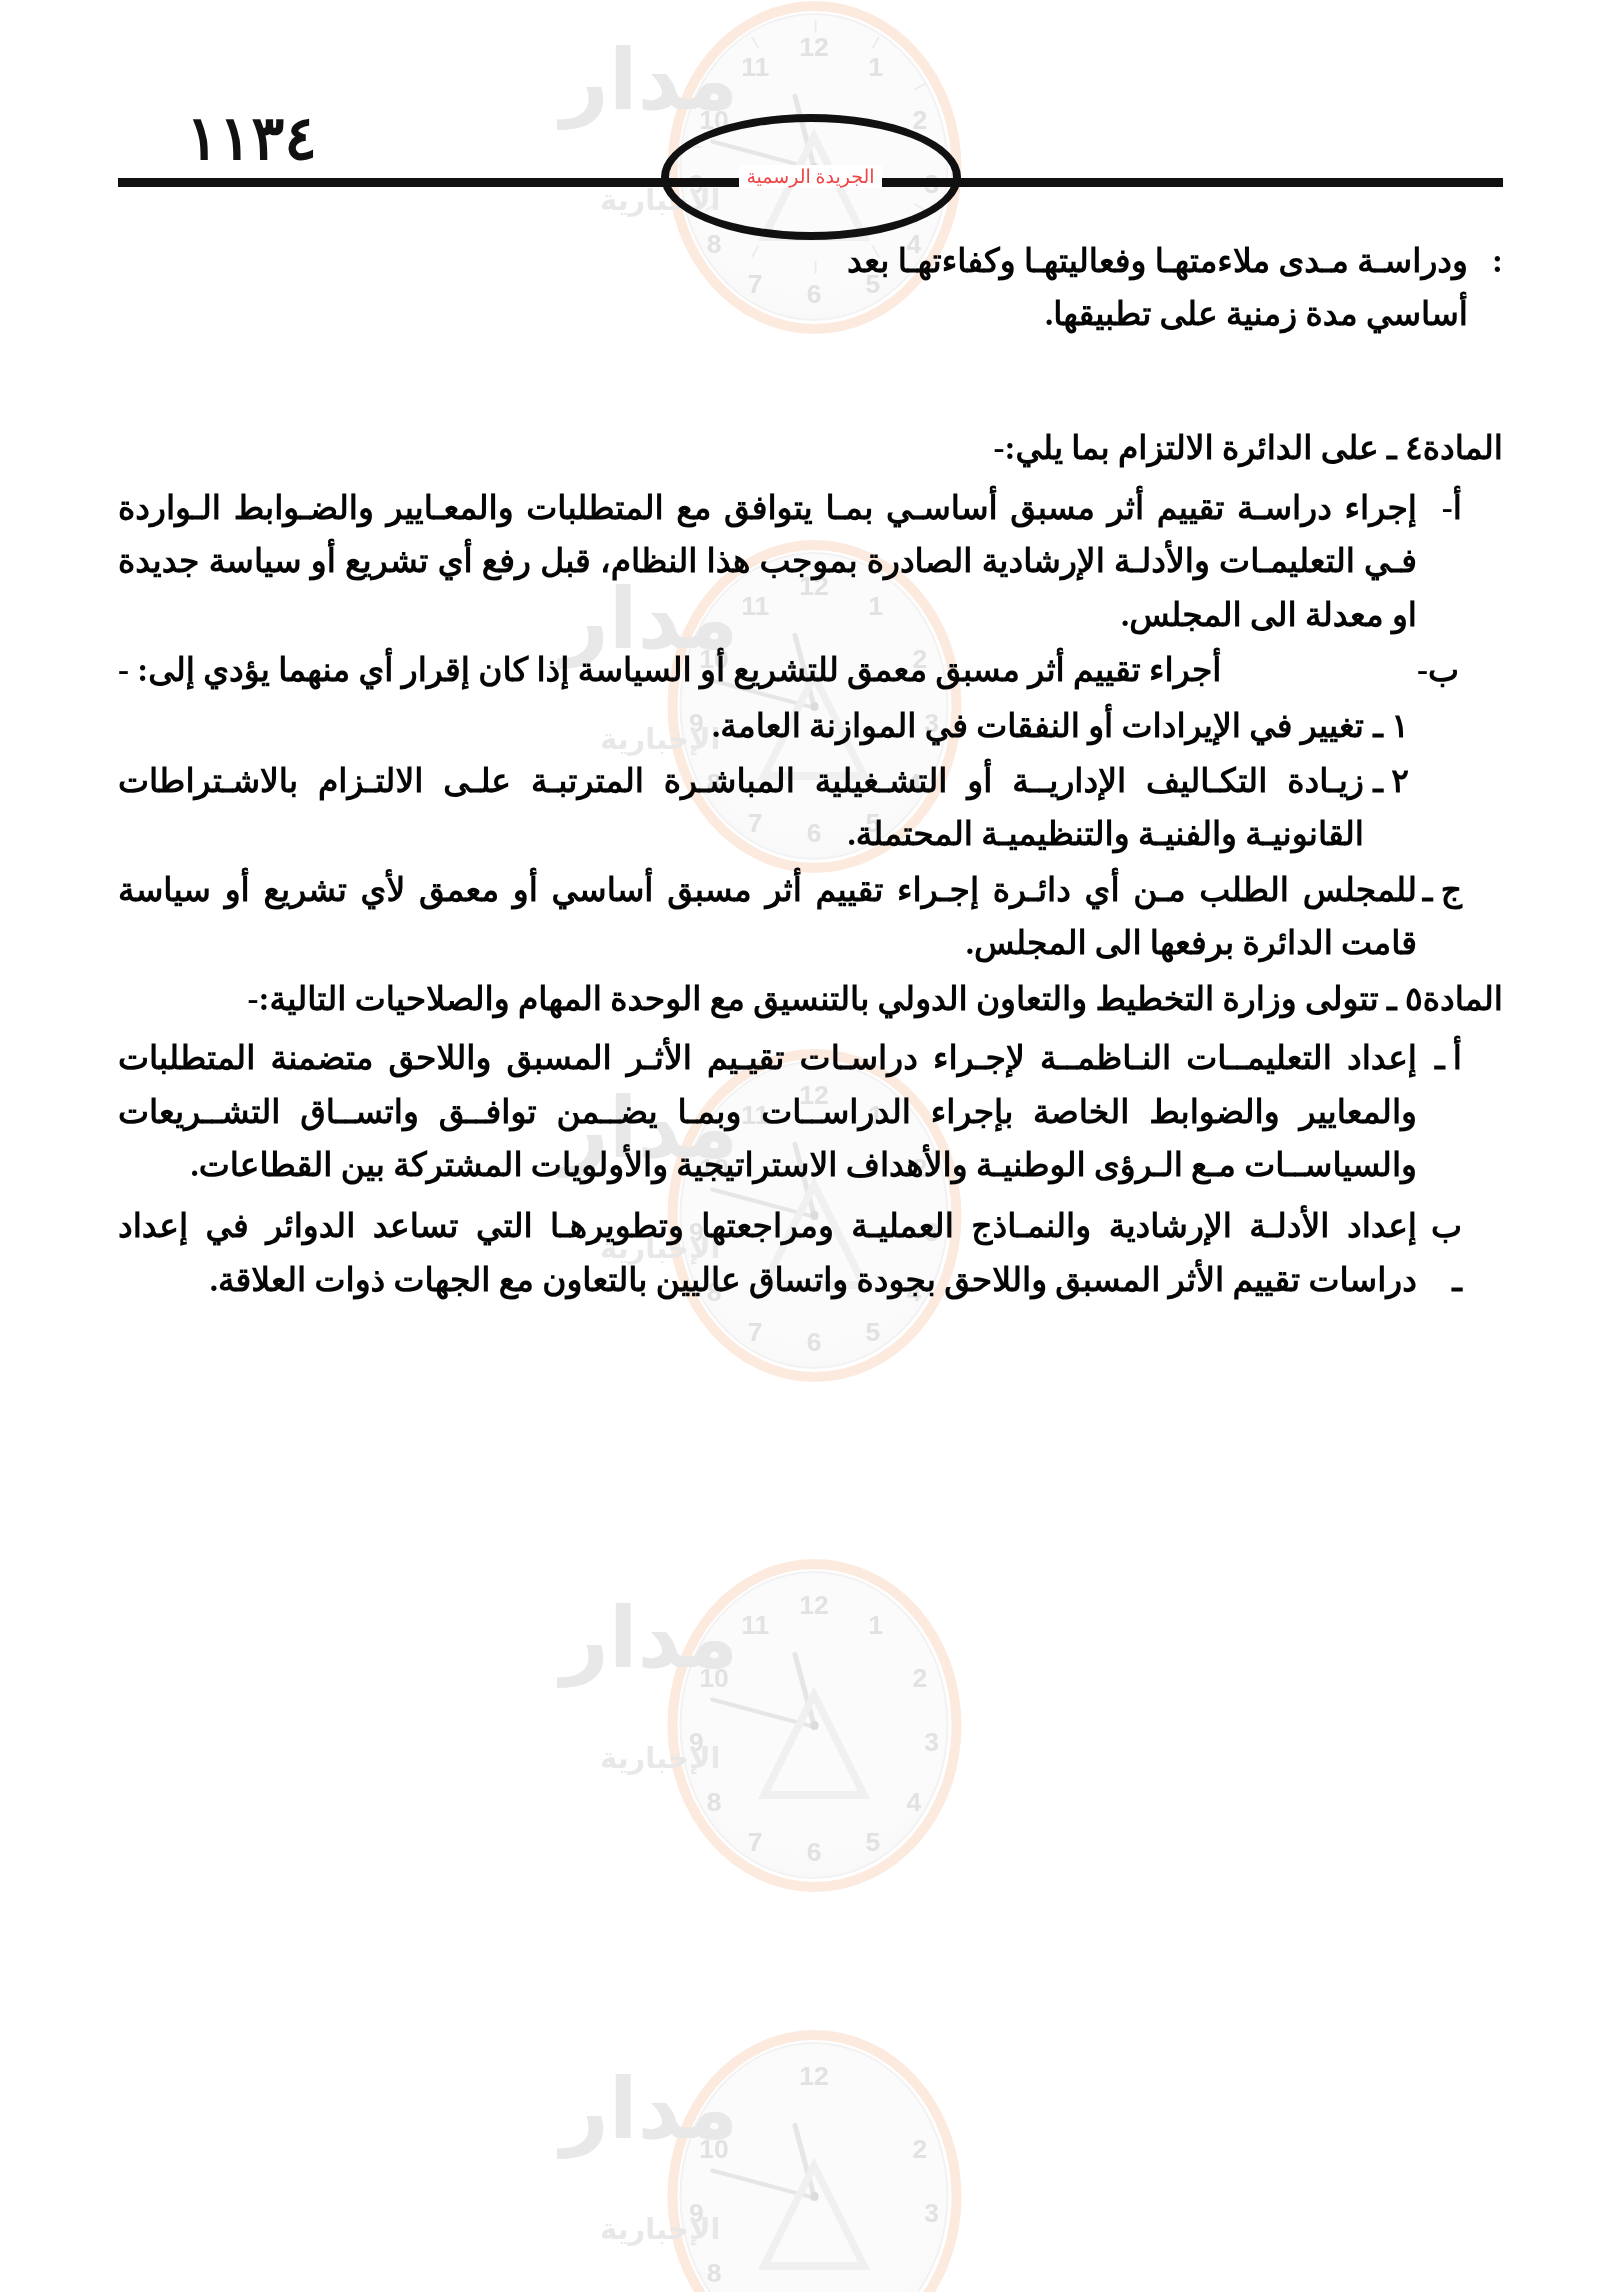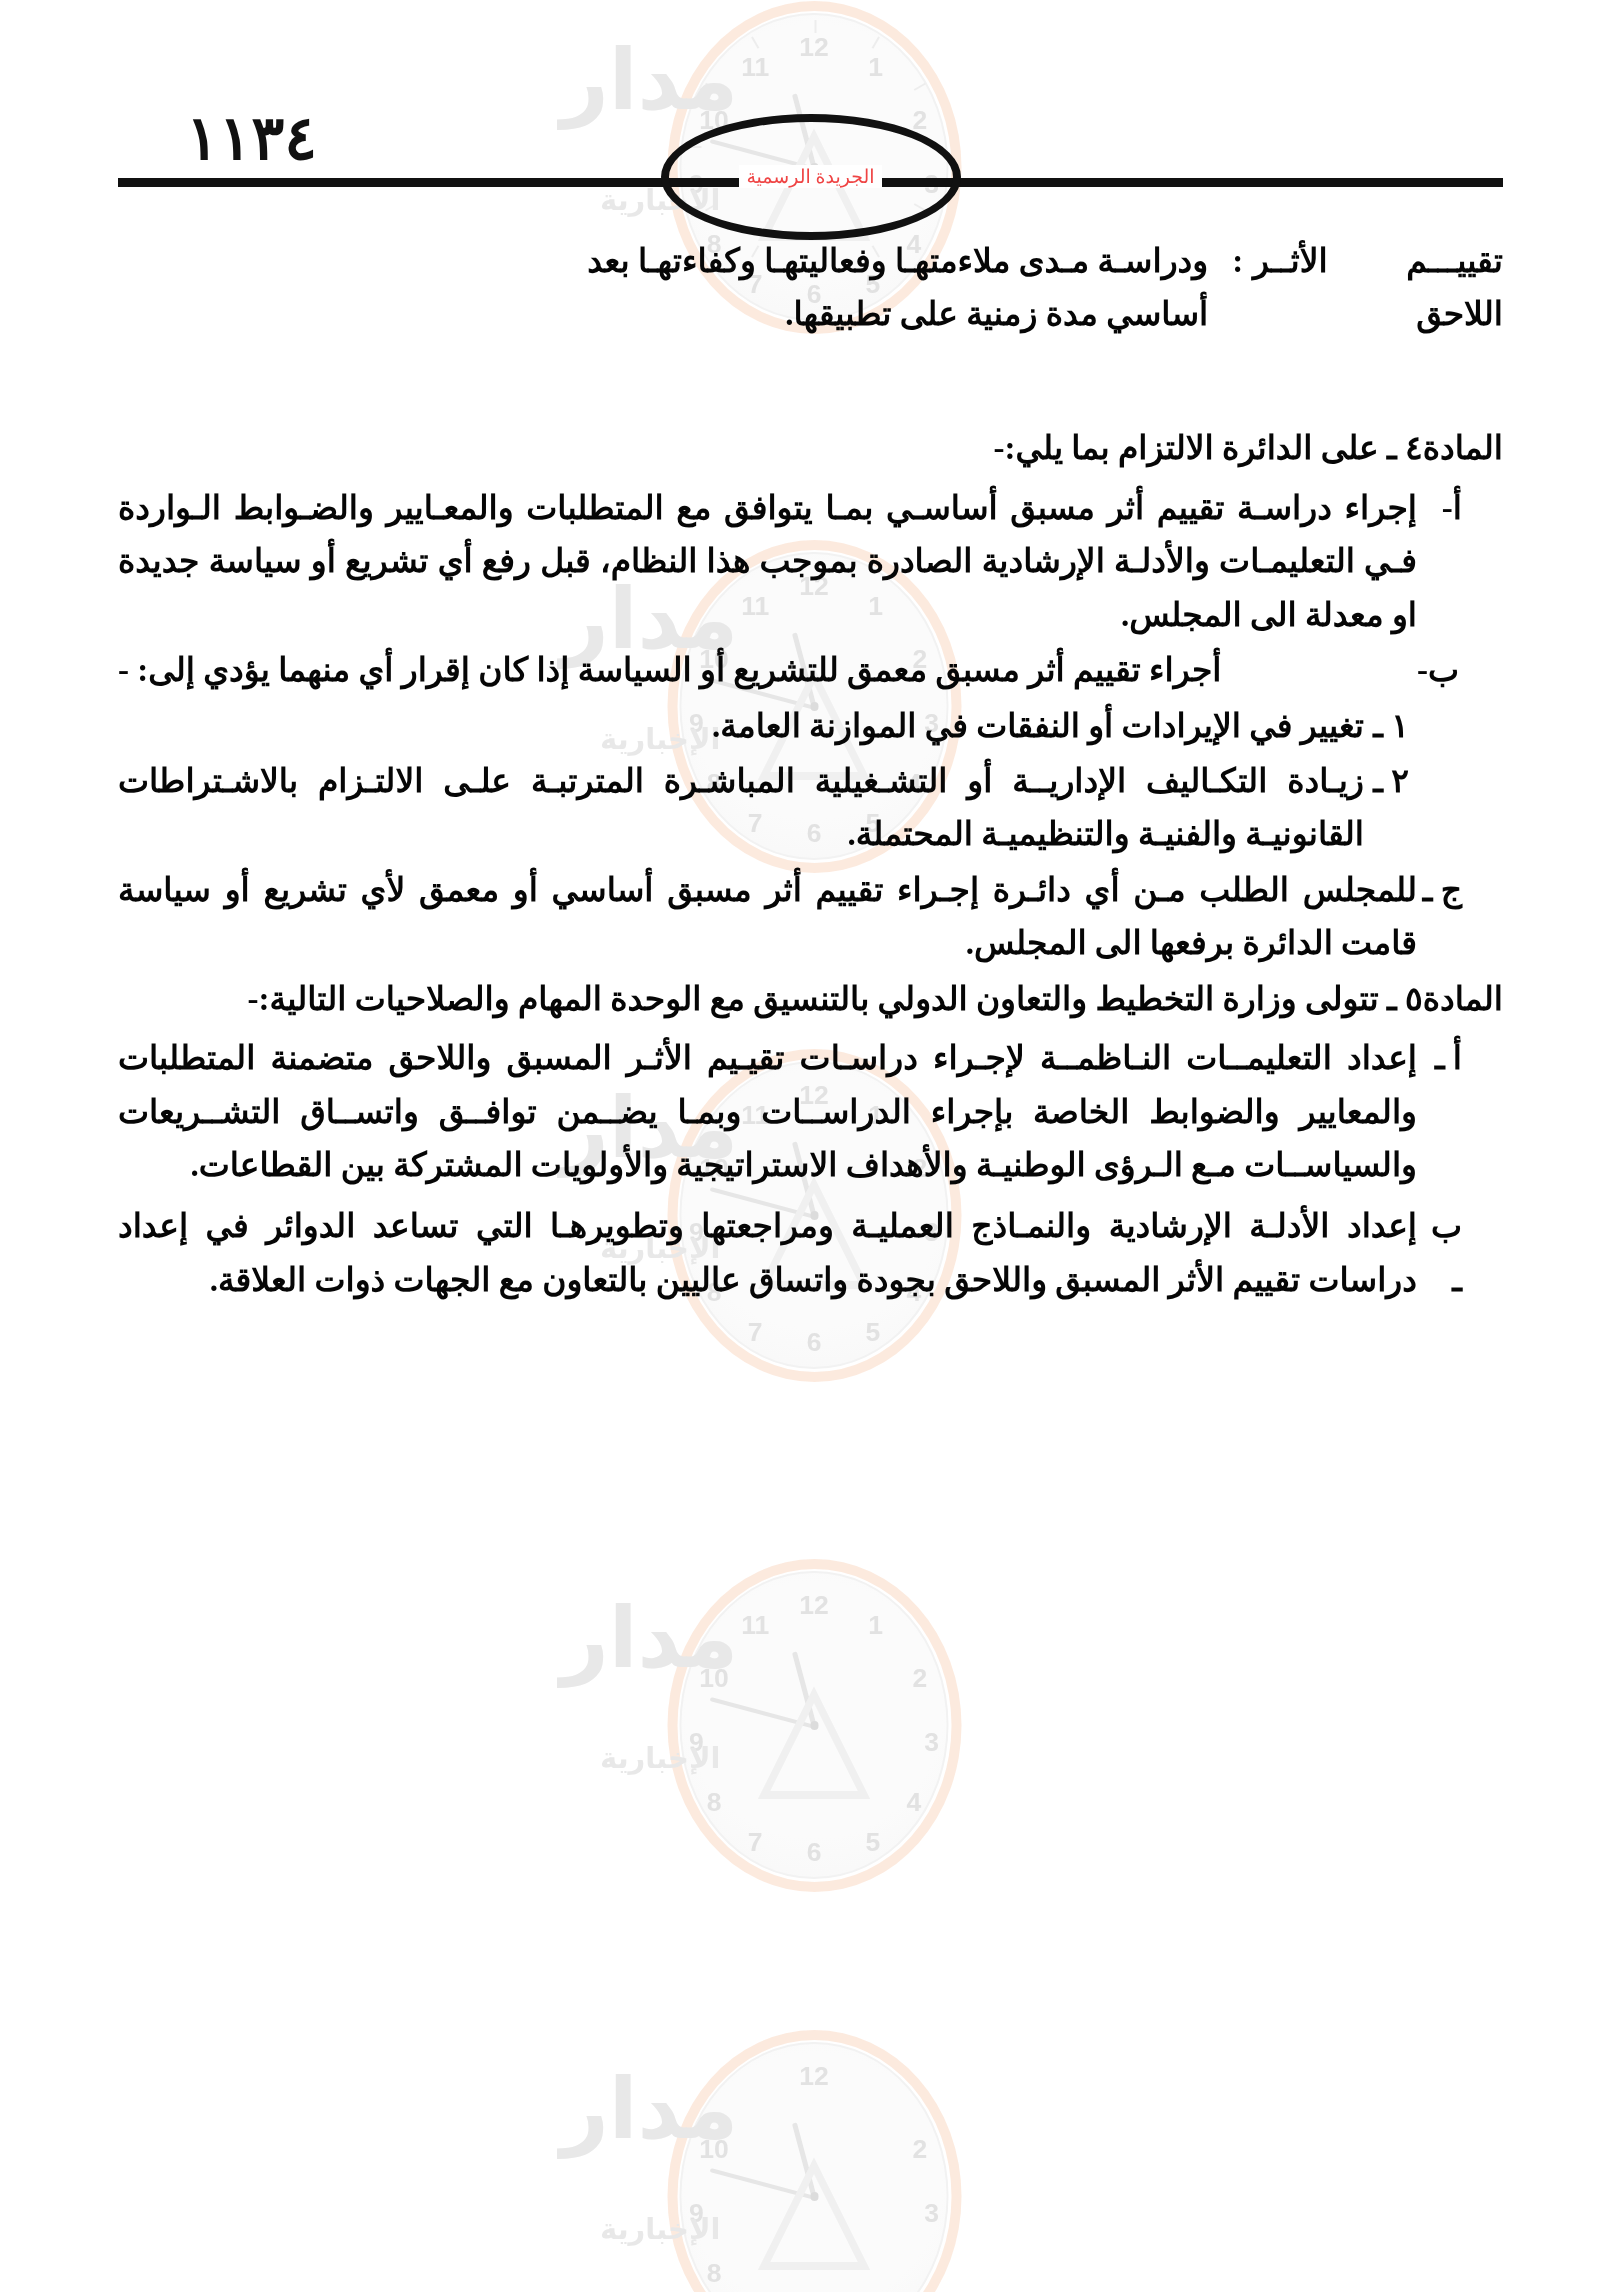--- a/index.html
+++ b/index.html
@@ -367,21 +367,20 @@
     <div class="header-rule"></div>
     <div class="page-number">١١٣٤</div>
     <div class="gazette-oval">
       <span class="label">الجريدة الرسمية</span>
     </div>
   </div>
 
   <div class="content">
 
     <div class="def-row">
-      <div class="def-term">تقييـــم الأثــر اللاحق</div>
       <div class="def-colon">:</div>
       <div class="def-text">
         <div>ودراسـة مـدى ملاءمتهـا وفعاليتهـا وكفاءتهـا بعد</div>
         <div style="text-align:left">أساسي مدة زمنية على تطبيقها.</div>
       </div>
     </div>
 
     <div class="gap-lg"></div>
 
 

